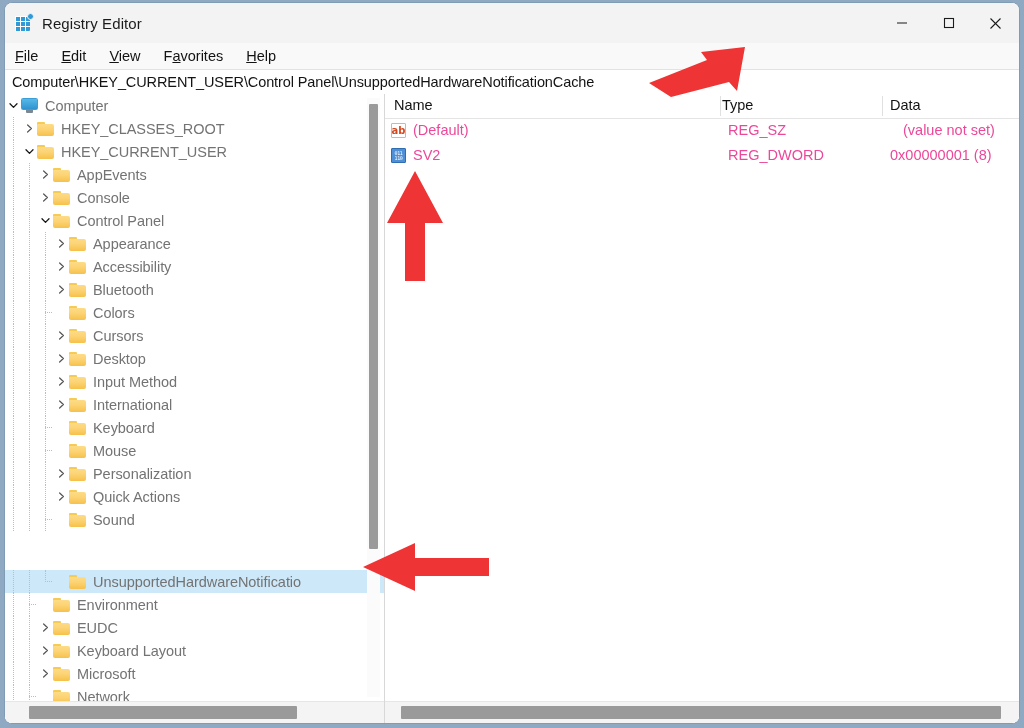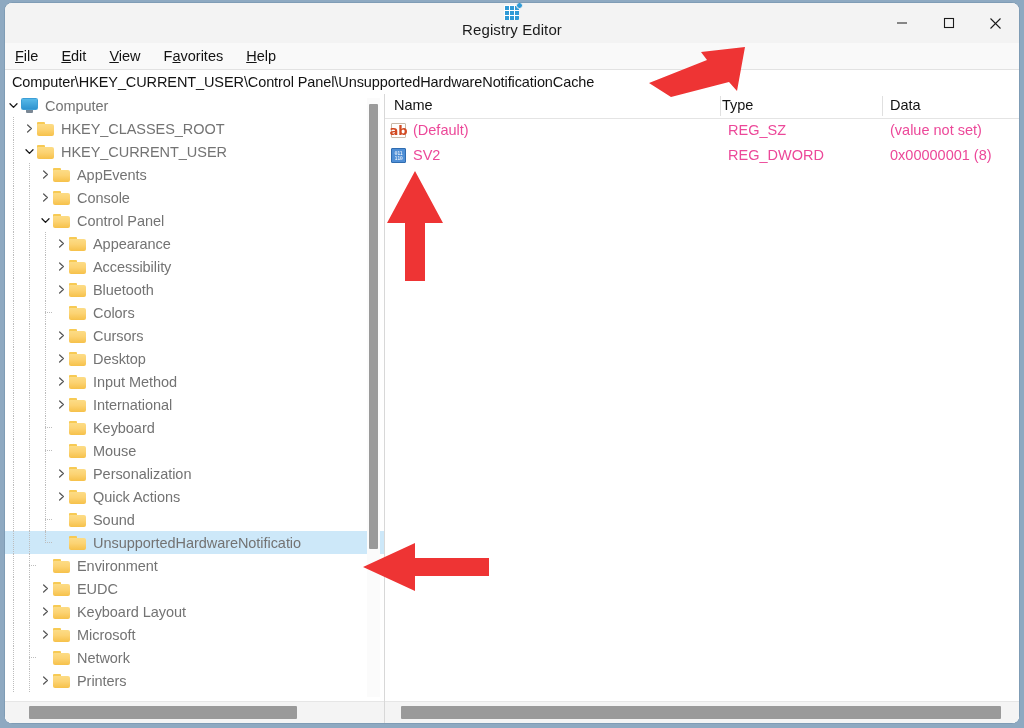--- a/index.html
+++ b/index.html
@@ -13,21 +13,21 @@
     position:absolute;left:4px;top:2px;width:1016px;height:722px;
     background:#ffffff;
     border:1px solid #7f9cb5;
     border-radius:8px;
     overflow:hidden;
     box-sizing:border-box;
   }
   
   .titlebar{
     position:relative;height:40px;background:#f3f3f3;
-    display:flex;align-items:center;flex-direction:column;
+    display:flex;align-items:center;
   }
   .app-icon{
     width:18px;height:18px;margin-left:10px;margin-right:9px;
     position:relative;flex:none;
   }
   .app-icon .grid{
     position:absolute;left:0;top:2px;width:15px;height:15px;
     background:#2f9ad6;
     background-image:
       linear-gradient(to right,#ffffff 1px,transparent 1px),
@@ -69,21 +69,21 @@
     position:relative;width:379px;flex:none;background:#ffffff;
     border-right:1px solid #d8d8d8;overflow:hidden;
   }
   .list-pane{position:relative;flex:1;background:#ffffff;overflow:hidden;}
   
   .tree{position:absolute;left:0;top:0;right:0;bottom:22px;overflow:hidden;}
   .node{
     position:relative;height:23px;display:flex;align-items:center;
     white-space:nowrap;
   }
-  .node.sel{background:#cde8f9;}
+  .node.sel{background:#cde8f9;margin-top:39px;}
   .chev{
     width:16px;height:23px;flex:none;display:flex;align-items:center;justify-content:center;
   }
   .chev svg{display:block;}
   .guide{
     width:16px;height:23px;flex:none;position:relative;
   }
   .guide.v::before{
     content:"";position:absolute;left:8px;top:0;bottom:0;width:0;
     border-left:1px dotted #bdbdbd;
@@ -136,21 +136,21 @@
   }
   .lh-cell{font-size:14.5px;color:#131313;position:absolute;top:3px;}
   .lh-div{position:absolute;top:2px;bottom:2px;width:1px;background:#e0e0e0;}
   .row{position:relative;height:25px;}
   .val-icon{position:absolute;left:6px;top:4px;width:16px;height:16px;}
   .icon-sz{
     position:absolute;left:0;top:0;width:15px;height:15px;background:#ffffff;
     border:1px solid #c9b9a8;box-sizing:border-box;border-radius:1px;
     display:flex;align-items:center;justify-content:center;
     font-family:"DejaVu Sans", sans-serif;
-    font-size:13px;font-weight:bold;color:#d24a22;line-height:1;
+    font-size:10px;font-weight:bold;color:#d24a22;line-height:1;
   }
   .icon-dw{
     position:absolute;left:0;top:0;width:15px;height:15px;
     background:#4f8fd6;border:1px solid #2f6cb0;box-sizing:border-box;border-radius:1px;
     display:flex;align-items:center;justify-content:center;
   }
   .icon-dw .bits{
     font-family:"DejaVu Sans Mono", monospace;
     font-size:5px;color:#ffffff;line-height:4.5px;text-align:center;letter-spacing:-.3px;
   }
@@ -583,21 +583,21 @@
           <div class="lh-cell" style="left: 505px;">Data</div>
           <div class="lh-div" style="left: 497px;"></div>
         </div>
       <div id="list-rows">
           <div class="row">
             <span class="val-icon">
               <span class="icon-sz">ab</span>
             </span>
             <span class="cell" style="left:28px">(Default)</span>
             <span class="cell" style="left:343px">REG_SZ</span>
-            <span class="cell" style="left:505px">(value not set)</span>
+            <span class="cell" style="left:518px">(value not set)</span>
           </div>
           <div class="row">
             <span class="val-icon">
               <span class="icon-dw">
                 <span class="bits">011<br>110</span>
               </span>
             </span>
             <span class="cell" style="left:28px">SV2</span>
             <span class="cell" style="left:343px">REG_DWORD</span>
             <span class="cell" style="left:505px">0x00000001 (8)</span>

